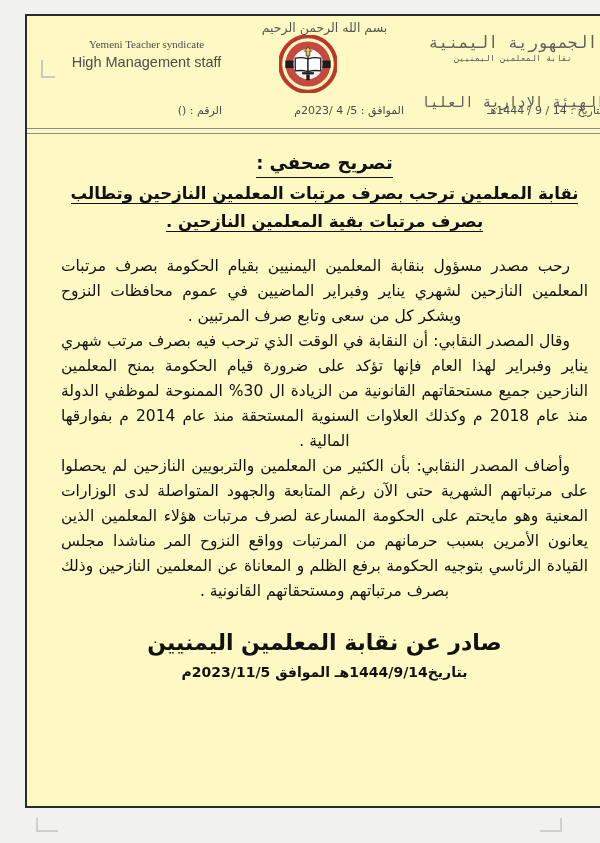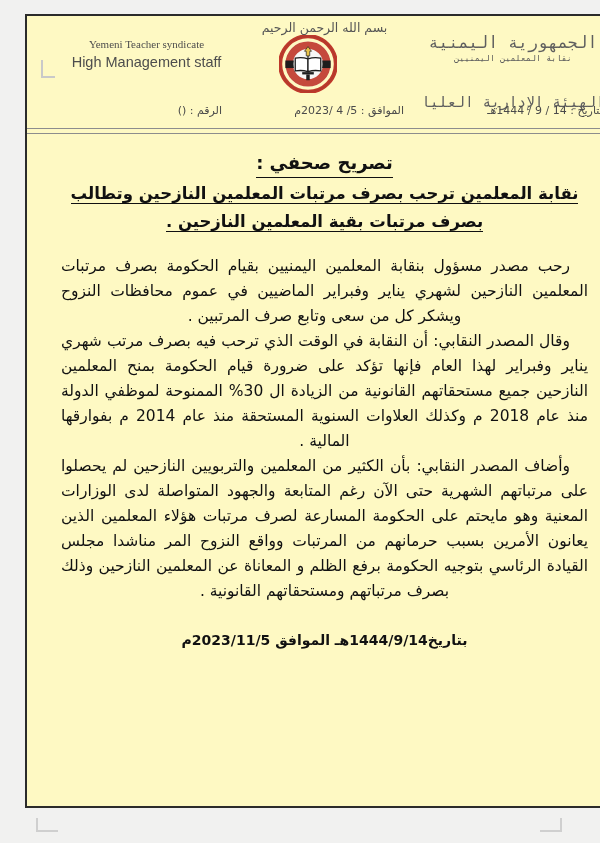--- a/index.html
+++ b/index.html
@@ -262,18 +262,19 @@
       <div class="title-block">
         <div class="title-main">تصريح صحفي :</div>
         <div class="title-sub"><span>نقابة المعلمين ترحب بصرف مرتبات المعلمين النازحين وتطالب بصرف مرتبات بقية المعلمين النازحين .</span></div>
       </div>
 
       <p class="para first">رحب مصدر مسؤول بنقابة المعلمين اليمنيين بقيام الحكومة بصرف مرتبات المعلمين النازحين لشهري يناير وفبراير الماضيين في عموم محافظات النزوح ويشكر كل من سعى وتابع صرف المرتبين .</p>
       <p class="para">وقال المصدر النقابي: أن النقابة في الوقت الذي ترحب فيه بصرف مرتب شهري يناير وفبراير لهذا العام فإنها تؤكد على ضرورة قيام الحكومة بمنح المعلمين النازحين جميع مستحقاتهم القانونية من الزيادة ال 30% الممنوحة لموظفي الدولة منذ عام 2018 م وكذلك العلاوات السنوية المستحقة منذ عام 2014 م بفوارقها المالية .</p>
       <p class="para">وأضاف المصدر النقابي: بأن الكثير من المعلمين والتربويين النازحين لم يحصلوا على مرتباتهم الشهرية حتى الآن رغم المتابعة والجهود المتواصلة لدى الوزارات المعنية وهو مايحتم على الحكومة المسارعة لصرف مرتبات هؤلاء المعلمين الذين يعانون الأمرين بسبب حرمانهم من المرتبات وواقع النزوح المر مناشدا مجلس القيادة الرئاسي  بتوجيه الحكومة برفع الظلم و المعاناة عن المعلمين النازحين   وذلك بصرف مرتباتهم ومستحقاتهم القانونية .</p>
 
       <div class="sign-block">
+        <div class="sign-main">صادر عن نقابة المعلمين اليمنيين</div>
         <div class="sign-date">بتاريخ1444/9/14هـ الموافق 2023/11/5م</div>
       </div>
 
     </div>
   </div>
 </div>
 
 </body></html>

